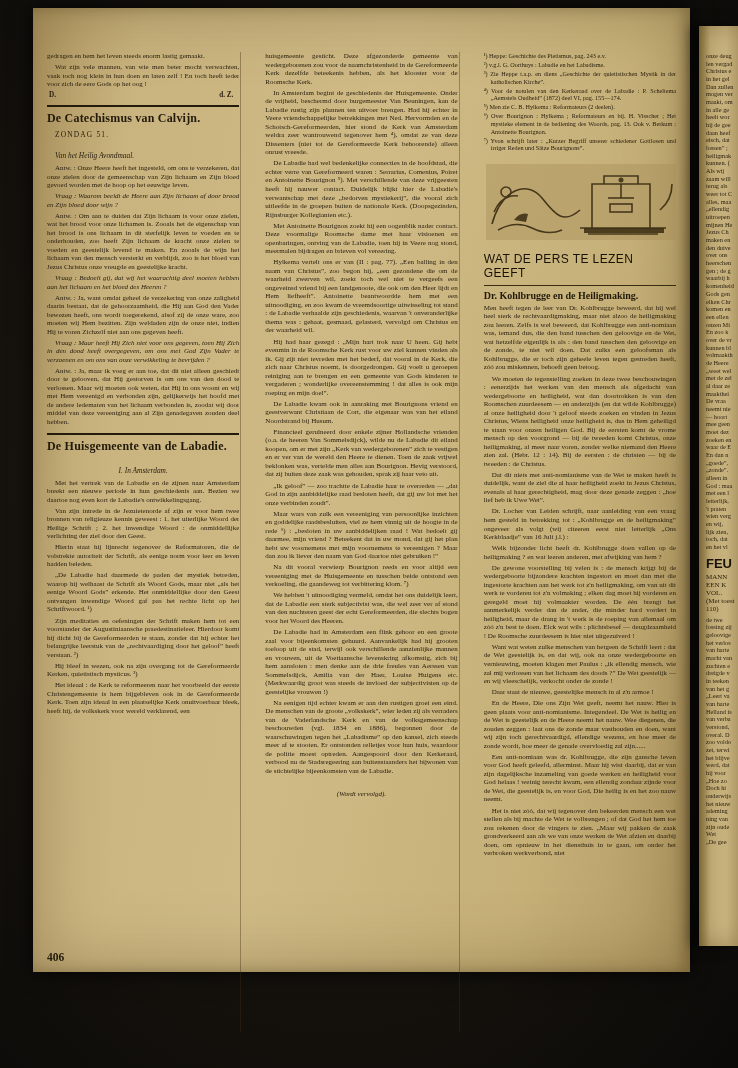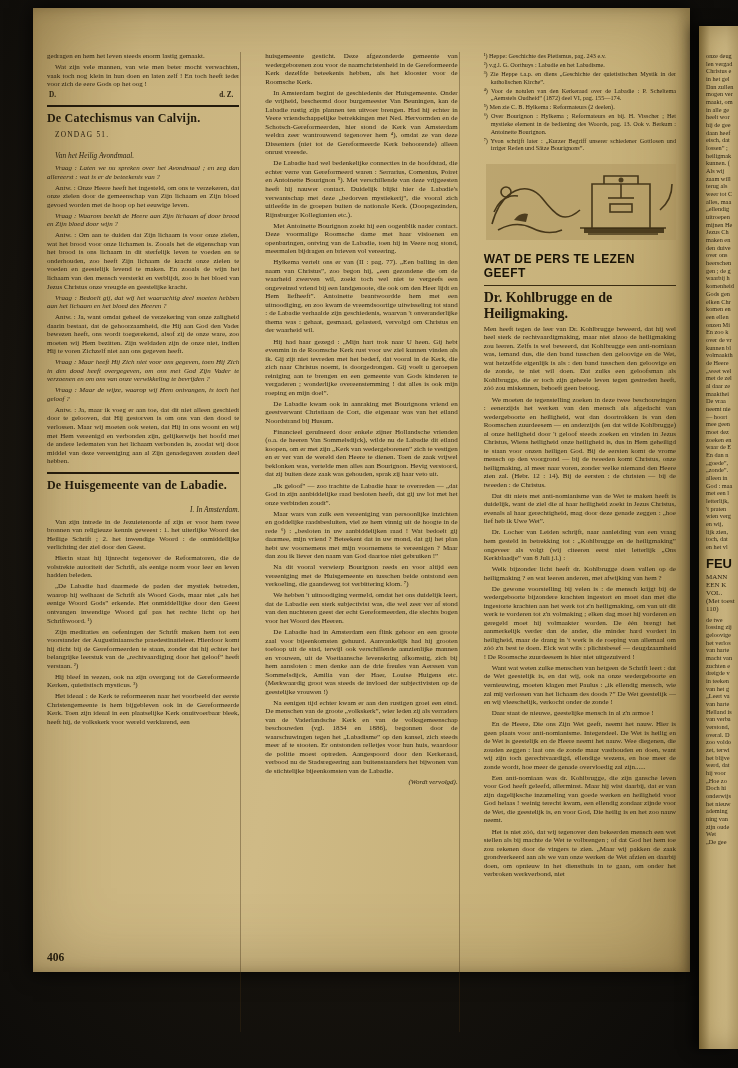--- a/index.html
+++ b/index.html
@@ -4,45 +4,45 @@
 <style>
   html,body{margin:0;padding:0;}
   body{width:738px;height:1068px;background:#12100c;overflow:hidden;}
   .stage{position:relative;width:738px;height:1068px;
          background:radial-gradient(ellipse at 45% 45%, #262219 0%, #15120d 60%, #0b0a08 100%);
          font-family:"Liberation Serif", serif;}
   .page{position:absolute;background:#c8b27c;}
   .main-page{left:33px;top:8px;width:657px;height:964px;
     background:linear-gradient(100deg,#b49c66 0%, #c9b37e 14%, #cfba86 45%, #c6b078 78%, #b29a63 100%);
     box-shadow:0 0 20px rgba(0,0,0,.85), inset 0 0 70px rgba(88,66,26,.38), inset -6px 0 14px rgba(60,44,16,.35);}
-  .sliver{left:699px;top:26px;width:39px;height:1023px;overflow:hidden;
+  .sliver{left:699px;top:26px;width:39px;height:920px;overflow:hidden;
     background:linear-gradient(90deg,#86713f 0%, #c4ae78 28%, #d0bb86 70%, #c7b17b 100%);
     box-shadow:-7px 0 12px rgba(0,0,0,.6), inset 0 0 26px rgba(80,60,22,.4);
     padding:26px 1px 0 7px;box-sizing:border-box;}
   .cols{position:absolute;left:14px;top:44px;width:629px;height:980px;display:flex;}
   .col{width:201px;height:100%;overflow:hidden;}
   .col.mid,.col.right{border-left:1px solid rgba(62,46,18,.38);padding-left:24px;margin-left:0;}
   .col.left{margin-right:0;}
   .col.mid{margin-left:0;}
   .col+.col{margin-left:1px;}
   .bt{font-size:7px;line-height:1.22;text-align:justify;color:#2b2110;margin:0 0 2.5px;text-indent:8px;}
   .q{font-style:italic;}
   .sig{display:flex;justify-content:space-between;font-size:7.2px;color:#2b2110;margin:2px 6px 6px 2px;font-weight:bold;}
   .toprule{border-top:2px solid #241b0c;margin:6px 0 4px;}
   .thinrule{border-top:1px solid #3a2c12;margin:5px 0 4px;}
   h2.art{font-size:12px;font-weight:bold;margin:1px 0 4px;color:#221a0b;letter-spacing:.2px;}
   .sub{font-size:7.4px;letter-spacing:1.2px;margin:1px 0 1px 8px;color:#2b2110;}
   .subsub{font-size:7.4px;font-style:italic;margin:12px 0 4px 8px;color:#2b2110;}
-  .subsub.center{margin-left:0;text-align:right;}
+  .subsub.center{margin-left:0;text-align:center;}
   .fn{font-size:6.2px;line-height:1.22;text-align:justify;color:#2b2110;margin:0 0 1.5px;padding-left:7px;text-indent:-7px;}
   .illus{margin:6px 0 0 0;}
-  .banner{font-family:"Liberation Sans", sans-serif;font-size:12px;font-weight:bold;
+  .banner{font-family:"Liberation Sans", sans-serif;font-size:12px;font-weight:normal;
           letter-spacing:.4px;color:#181206;margin:2px 0 5px;}
-  .kohl-title{font-size:14px;font-weight:bold;color:#221a0b;margin:3px 0 3px;}
-  .ending{text-align:right;font-size:7px;color:#2b2110;margin-top:2px;font-style:italic;}
+  .kohl-title{font-size:10px;font-weight:bold;color:#221a0b;margin:3px 0 3px;}
+  .ending{text-align:center;font-size:7px;color:#2b2110;margin-top:14px;font-style:italic;}
   .page-num{position:absolute;left:14px;bottom:9px;font-size:11.5px;font-weight:bold;color:#221a0b;}
   .sl{font-size:6.3px;line-height:1.22;color:#2b2110;white-space:pre-line;text-align:left;margin:0 0 3px;}
   .feu{font-family:"Liberation Sans", sans-serif;font-size:13px;font-weight:bold;color:#181206;margin:5px 0 2px;}
   .feusub{font-size:7px;font-weight:normal;white-space:pre-line;color:#2b2110;margin:0 0 3px;}
 </style>
 </head>
 <body>
 
 <div class="stage">
 
@@ -55,34 +55,33 @@
         <div class="sig">
           <span>D.</span>
           <span>d. Z.</span>
         </div>
 
         <div class="toprule"></div>
         <h2 class="art">De Catechismus van Calvijn.</h2>
         <div class="sub">ZONDAG 51.</div>
         <div class="subsub">Van het Heilig Avondmaal.</div>
 
-        <p class="bt q">Vraag : Laten we nu spreken over het Avondmaal ; en zeg dan allereerst : wat is er de beteekenis van ?</p>
         <p class="bt">Antw. : Onze Heere heeft het ingesteld, om ons te verzekeren, dat onze zielen door de gemeenschap van Zijn lichaam en Zijn bloed gevoed worden met de hoop op het eeuwige leven.</p>
         <p class="bt q">Vraag : Waarom beeldt de Heere aan Zijn lichaam af door brood en Zijn bloed door wijn ?</p>
         <p class="bt">Antw. : Om aan te duiden dat Zijn lichaam is voor onze zielen, wat het brood voor onze lichamen is. Zooals het de eigenschap van het brood is ons lichaam in dit sterfelijk leven te voeden en te onderhouden, zoo heeft Zijn lichaam de kracht onze zielen te voeden en geestelijk levend te maken. En zooals de wijn het lichaam van den mensch versterkt en verblijdt, zoo is het bloed van Jezus Christus onze vreugde en geestelijke kracht.</p>
         <p class="bt q">Vraag : Bedoelt gij, dat wij het waarachtig deel moeten hebben aan het lichaam en het bloed des Heeren ?</p>
         <p class="bt">Antw. : Ja, want omdat geheel de verzekering van onze zaligheid daarin bestaat, dat de gehoorzaamheid, die Hij aan God den Vader bewezen heeft, ons wordt toegerekend, alsof zij de onze ware, zoo moeten wij Hem bezitten. Zijn weldaden zijn de onze niet, indien Hij te voren Zichzelf niet aan ons gegeven heeft.</p>
         <p class="bt q">Vraag : Maar heeft Hij Zich niet voor ons gegeven, toen Hij Zich in den dood heeft overgegeven, om ons met God Zijn Vader te verzoenen en om ons van onze verwikkeling te bevrijden ?</p>
-        <p class="bt q">Vraag : Maar de wijze, waarop wij Hem ontvangen, is toch het geloof ?</p>
         <p class="bt">Antw. : Ja, maar ik voeg er aan toe, dat dit niet alleen geschiedt door te gelooven, dat Hij gestorven is om ons van den dood te verlossen. Maar wij moeten ook weten, dat Hij in ons woont en wij met Hem vereenigd en verbonden zijn, gelijkerwijs het hoofd met de andere ledematen van het lichaam verbonden is, zoodat wij door middel van deze vereeniging aan al Zijn genadegaven zouden deel hebben.</p>
 
         <div class="toprule"></div>
         <h2 class="art">De Huisgemeente van de Labadie.</h2>
         <div class="subsub center">I.  In Amsterdam.</div>
 
+        <p class="bt">Met het vertrek van de Labadie en de zijnen naar Amsterdam breekt een nieuwe periode in hun geschiedenis aan. Bezien we daartoe nog even kort de Labadie's ontwikkelingsgang.</p>
         <p class="bt">Van zijn intrede in de Jezuietenorde af zijn er voor hem twee bronnen van religieuze kennis geweest : 1. het uiterlijke Woord der Heilige Schrift ; 2. het inwendige Woord : de onmiddellijke verlichting der ziel door den Geest.</p>
         <p class="bt">Hierin staat hij lijnrecht tegenover de Reformatoren, die de volstrekte autoriteit der Schrift, als eenige norm voor leer en leven hadden beleden.</p>
         <p class="bt">„De Labadie had daarmede de paden der mystiek betreden, waarop hij welhaast de Schrift als Woord Gods, maar niet „als het eenige Woord Gods” erkende. Het onmiddellijke door den Geest ontvangen inwendige Woord gaf pas het rechte licht op het Schriftwoord. ¹)</p>
         <p class="bt">Zijn meditaties en oefeningen der Schrift maken hem tot een voorstander der Augustiniaansche praedestinatieleer. Hierdoor komt hij dicht bij de Gereformeerden te staan, zonder dat hij echter het belangrijke leerstuk van de „rechtvaardiging door het geloof” heeft verstaan. ²)</p>
         <p class="bt">Hij bleef in wezen, ook na zijn overgang tot de Gereformeerde Kerken, quietistisch mysticus. ³)</p>
         <p class="bt">Het ideaal : de Kerk te reformeeren naar het voorbeeld der eerste Christengemeente is hem bijgebleven ook in de Gereformeerde Kerk. Toen zijn ideaal in een plaatselijke Kerk onuitvoerbaar bleek, heeft hij, de volkskerk voor wereld verklarend, een</p>
       </div>
 
       <div class="col mid">
         <p class="bt" style="text-indent:0">huisgemeente gesticht. Deze afgezonderde gemeente van wedergeborenen zou voor de naamchristenheid in de Gereformeerde Kerk dezelfde beteekenis hebben, als het klooster voor de Roomsche Kerk.</p>
@@ -135,21 +134,21 @@
             </g>
           </svg>
         </div>
         <div class="banner">WAT DE PERS TE LEZEN GEEFT</div>
 
         <div class="thinrule"></div>
         <div class="kohl-title">Dr. Kohlbrugge en de Heiligmaking.</div>
         <p class="bt" style="text-indent:0">Men heeft tegen de leer van Dr. Kohlbrugge beweerd, dat hij wel heel sterk de rechtvaardigmaking, maar niet alzoo de heiligmaking zou leeren. Zelfs is wel beweerd, dat Kohlbrugge een anti-nomiaan was, iemand dus, die den band tusschen den geloovige en de Wet, wat hetzelfde eigenlijk is als : den band tusschen den geloovige en de zonde, te niet wil doen. Dat zulks een geloofsman als Kohlbrugge, die er toch zijn geheele leven tegen gestreden heeft, zóó zou miskennen, behoeft geen betoog.</p>
         <p class="bt">We moeten de tegenstelling zoeken in deze twee beschouwingen : eenerzijds het werken van den mensch als afgedacht van wedergeboorte en heiligheid, wat dan doortrokken is van den Roomschen zuurdeesem — en anderzijds (en dat wilde Kohlbrugge) al onze heiligheid door 't geloof steeds zoeken en vinden in Jezus Christus, Wiens heiligheid onze heiligheid is, dus in Hem geheiligd te staan voor onzen heiligen God. Bij de eersten komt de vrome mensch op den voorgrond — bij de tweeden komt Christus, onze heiligmaking, al meer naar voren, zonder welke niemand den Heere zien zal. (Hebr. 12 : 14). Bij de eersten : de christen — bij de tweeden : de Christus.</p>
         <p class="bt">Dat dit niets met anti-nomianisme van de Wet te maken heeft is duidelijk, want de ziel die al haar heiligheid zoekt in Jezus Christus, evenals al haar gerechtigheid, mag door deze genade zeggen : „hoe lief heb ik Uwe Wet”.</p>
-        <p class="bt">Dr. Locher van Leiden schrijft, naar aanleiding van een vraag hem gesteld in betrekking tot : „Kohlbrugge en de heiligmaking” ongeveer als volgt (wij citeeren eerst niet letterlijk „Ons Kerkblaadje” van 8 Juli j.l.) :</p>
+        <p class="bt">Dr. Locher van Leiden schrijft, naar aanleiding van een vraag hem gesteld in betrekking tot : „Kohlbrugge en de heiligmaking” ongeveer als volgt (wij citeeren eerst niet letterlijk „Ons Kerkblaadje” van 16 Juli j.l.) :</p>
         <p class="bt">Welk bijzonder licht heeft dr. Kohlbrugge doen vallen op de heiligmaking ? en wat leeren anderen, met afwijking van hem ?</p>
         <p class="bt">De gewone voorstelling bij velen is : de mensch krijgt bij de wedergeboorte bijzondere krachten ingestort en moet dan met die ingestorte krachten aan het werk tot z'n heiligmaking, om van uit dit werk te vorderen tot z'n volmaking ; elken dag moet hij vorderen en geregeld moet hij volmaakter worden. De één brengt het aanmerkelijk verder dan de ander, die minder hard vordert in heiligheid, maar de drang in 't werk is de roeping van allemaal om zóó z'n best te doen. Elck wat wils : plichtsbesef — deugdzaamheid ! De Roomsche zuurdeesem is hier niet uitgezuiverd !</p>
         <p class="bt">Want wat weten zulke menschen van hetgeen de Schrift leert : dat de Wet geestelijk is, en dat wij, ook na onze wedergeboorte en vernieuwing, moeten klagen met Paulus : „ik ellendig mensch, wie zal mij verlossen van het lichaam des doods ?” De Wet geestelijk — en wij vleeschelijk, verkocht onder de zonde !</p>
         <p class="bt">Daar staat de nieuwe, geestelijke mensch in al z'n armoe !</p>
         <p class="bt">En de Heere, Die ons Zijn Wet geeft, neemt het nauw. Hier is geen plaats voor anti-nomianisme. Integendeel. De Wet is heilig en de Wet is geestelijk en de Heere neemt het nauw. Wee diegenen, die zouden zeggen : laat ons de zonde maar vasthouden en doen, want wij zijn toch gerechtvaardigd, ellendige wezens, en hoe meer de zonde wordt, hoe meer de genade overvloedig zal zijn......</p>
         <p class="bt">Een anti-nomiaan was dr. Kohlbrugge, die zijn gansche leven voor God heeft geleefd, allerminst. Maar hij wist daarbij, dat er van zijn dagelijksche inzameling van goede werken en heiligheid voor God helaas ! weinig terecht kwam, een ellendig zondaar zijnde voor de Wet, die geestelijk is, en voor God, Die heilig is en het zoo nauw neemt.</p>
         <p class="bt">Het is niet zóó, dat wij tegenover den bekeerden mensch een wet stellen als bij machte de Wet te volbrengen ; of dat God het hem toe zou rekenen door de vingers te zien. „Maar wij pakken de zaak grondverkeerd aan als we van onze werken de Wet afzien en daarbij doen, om opnieuw in het diensthuis in te gaan, om onder het verbroken werkverbond, niet</p>
       </div>
 
     </div>

